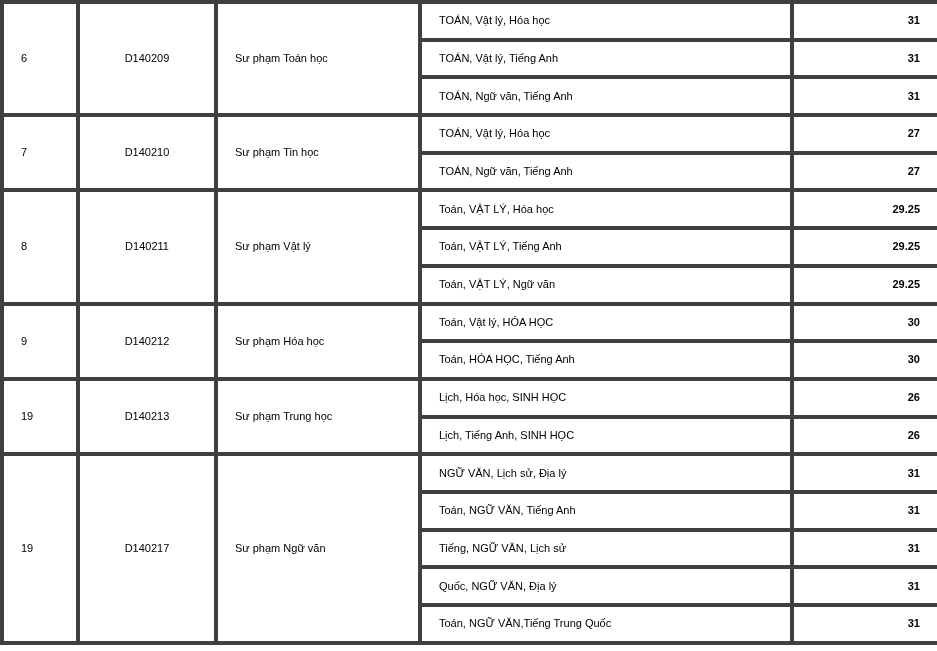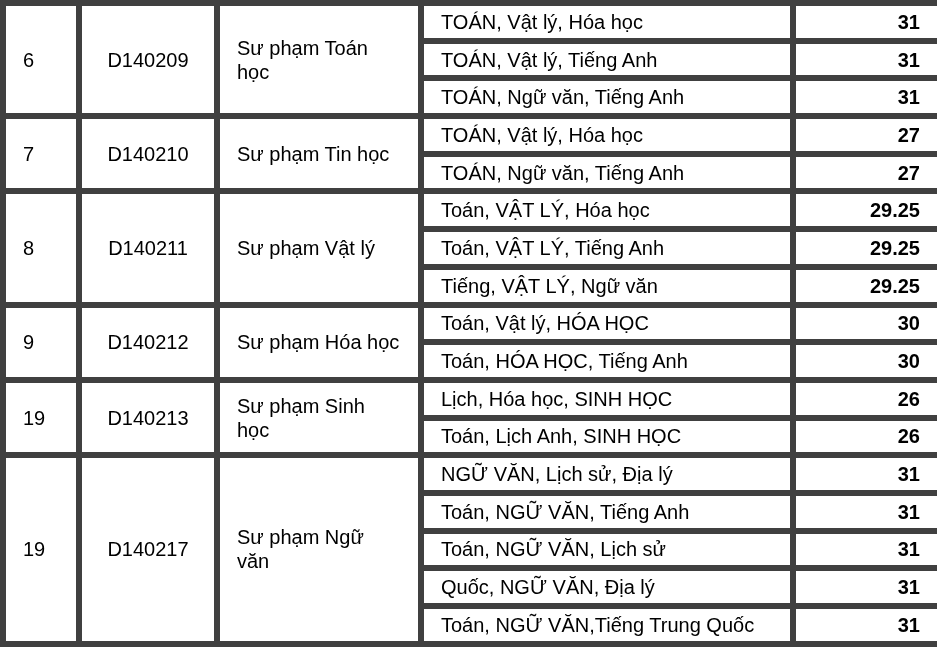--- a/index.html
+++ b/index.html
@@ -20,22 +20,22 @@
     height: 651px;
     box-sizing: border-box;
   }
   table.admission-table {
     border-collapse: collapse;
     table-layout: fixed;
     width: 937px;
     margin: 0;
   }
   table.admission-table td {
-    border: 6px solid #404040;
-    font-size: 20px;
+    border: 4px solid #404040;
+    font-size: 11px;
     line-height: 1.2;
     vertical-align: middle;
     padding: 0 17px;
     box-sizing: border-box;
     height: 37.7px;
   }
   td.col-no {
     width: 76px;
     text-align: left;
     padding-left: 7px;
@@ -102,61 +102,61 @@
         <td class="col-code" rowspan="3">D140211</td>
         <td class="col-major" rowspan="3">Sư phạm Vật lý</td>
         <td class="col-combo">Toán, VẬT LÝ, Hóa học</td>
         <td class="col-score">29.25</td>
       </tr>
       <tr>
         <td class="col-combo">Toán, VẬT LÝ, Tiếng Anh</td>
         <td class="col-score">29.25</td>
       </tr>
       <tr>
-        <td class="col-combo">Tiếng, VẬT LÝ, Ngữ văn</td>
+        <td class="col-combo">Toán, VẬT LÝ, Ngữ văn</td>
         <td class="col-score">29.25</td>
       </tr>
 
       <tr>
         <td class="col-no" rowspan="2">9</td>
         <td class="col-code" rowspan="2">D140212</td>
         <td class="col-major" rowspan="2">Sư phạm Hóa học</td>
         <td class="col-combo">Toán, Vật lý, HÓA HỌC</td>
         <td class="col-score">30</td>
       </tr>
       <tr>
         <td class="col-combo">Toán, HÓA HỌC, Tiếng Anh</td>
         <td class="col-score">30</td>
       </tr>
 
       <tr>
         <td class="col-no" rowspan="2">19</td>
         <td class="col-code" rowspan="2">D140213</td>
-        <td class="col-major" rowspan="2">Sư phạm Sinh học</td>
+        <td class="col-major" rowspan="2">Sư phạm Trung học</td>
         <td class="col-combo">Lịch, Hóa học, SINH HỌC</td>
         <td class="col-score">26</td>
       </tr>
       <tr>
-        <td class="col-combo">Toán, Lịch Anh, SINH HỌC</td>
+        <td class="col-combo">Lịch, Tiếng Anh, SINH HỌC</td>
         <td class="col-score">26</td>
       </tr>
 
       <tr>
         <td class="col-no" rowspan="5">19</td>
         <td class="col-code" rowspan="5">D140217</td>
         <td class="col-major" rowspan="5">Sư phạm Ngữ văn</td>
         <td class="col-combo">NGỮ VĂN, Lịch sử, Địa lý</td>
         <td class="col-score">31</td>
       </tr>
       <tr>
         <td class="col-combo">Toán, NGỮ VĂN, Tiếng Anh</td>
         <td class="col-score">31</td>
       </tr>
       <tr>
-        <td class="col-combo">Toán, NGỮ VĂN, Lịch sử</td>
+        <td class="col-combo">Tiếng, NGỮ VĂN, Lịch sử</td>
         <td class="col-score">31</td>
       </tr>
       <tr>
         <td class="col-combo">Quốc, NGỮ VĂN, Địa lý</td>
         <td class="col-score">31</td>
       </tr>
       <tr>
         <td class="col-combo">Toán, NGỮ VĂN,Tiếng Trung Quốc</td>
         <td class="col-score">31</td>
       </tr>

